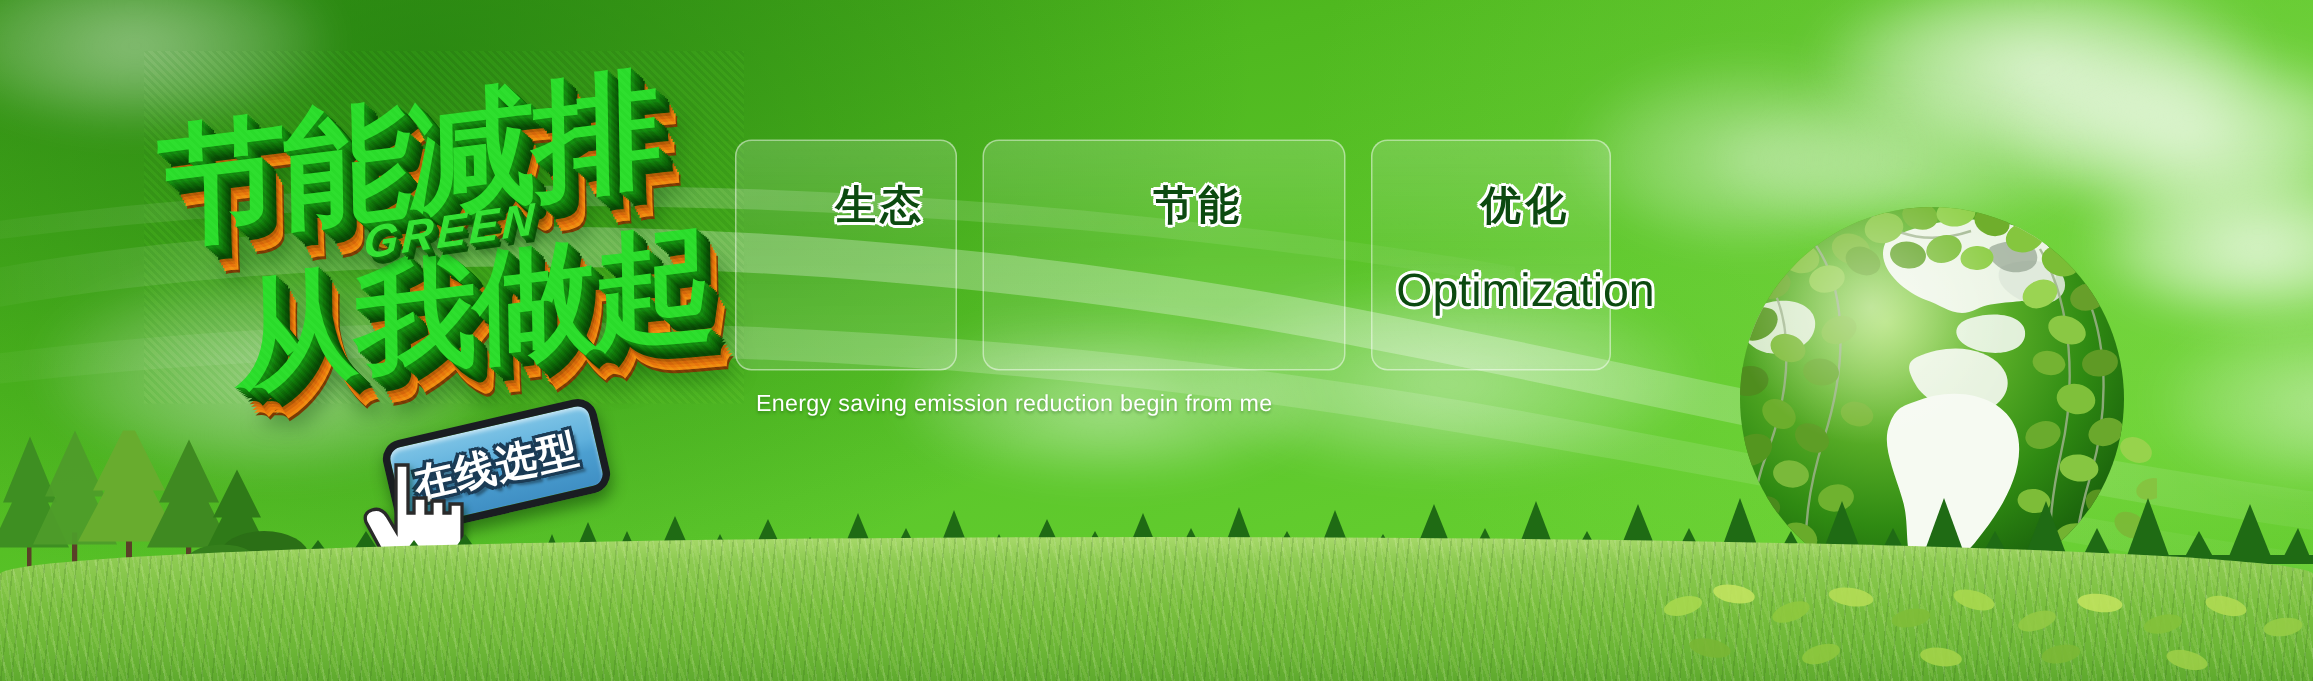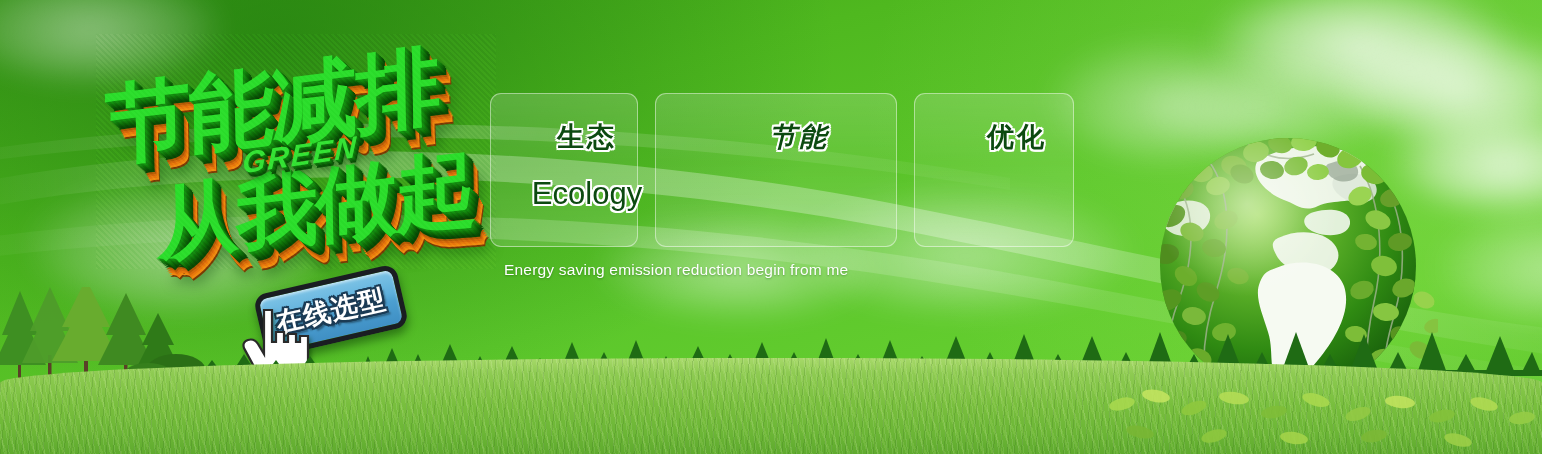--- a/index.html
+++ b/index.html
@@ -111,21 +111,21 @@
     position:relative;
     border-radius:11px;
     border:1px solid rgba(255,255,255,0.45);
     background:linear-gradient(180deg, rgba(255,255,255,0.17) 0%, rgba(255,255,255,0.07) 45%, rgba(255,255,255,0.13) 100%);
     box-sizing:border-box;
     display:flex;flex-direction:column;align-items:center;justify-content:flex-start;
     cursor:pointer;
     padding-left:46px;
   }
   #card-0{width:148px;}
-  #card-1{width:242px;font-style:italic;}
+  #card-1{width:242px;}
   #card-2{width:160px;}
   .card .cn{
     margin-top:25px;
     font-size:27px;font-weight:bold;color:#0c4a10;letter-spacing:3px;
     text-shadow:
       -1.6px -1.6px 0 #fff, 1.6px -1.6px 0 #fff, -1.6px 1.6px 0 #fff, 1.6px 1.6px 0 #fff,
       0 -1.8px 0 #fff, 0 1.8px 0 #fff, -1.8px 0 0 #fff, 1.8px 0 0 #fff;
   }
   .card .en{
     margin-top:21px;
@@ -212,27 +212,27 @@
   </div>
   <svg id="cursor" viewBox="0 0 38 43">
     <g fill="#ffffff" stroke="#2a2a2a" stroke-width="1.1" stroke-linejoin="miter">
       <path d="M13,2 h4 v16 h2 v-5 h4 v5 h2 v-4 h4 v4 h2 v-3 h4 v17 q0,7 -6,7 h-12 q-5,0 -7,-5 l-7,-13 q-1,-3 2,-4 q3,-1 5,2 l3,5 z"></path>
     </g>
   </svg>
 
   <div id="cards">
     <div class="card" id="card-0">
       <div class="cn">生态</div>
-      <div class="en">Ecology</div>
     </div>
     <div class="card" id="card-1">
       <div class="cn">节能</div>
     </div>
     <div class="card" id="card-2">
       <div class="cn">优化</div>
+      <div class="en">Optimization</div>
     </div>
   </div>
 
   <div id="tagline">Energy saving emission reduction begin from me</div>
 
   <svg id="globe" viewBox="0 0 300 300">
     <defs>
       <radialGradient id="gSphere" cx="38%" cy="30%" r="78%">
         <stop offset="0%" stop-color="#9ada52"></stop>
         <stop offset="32%" stop-color="#63b62c"></stop>

